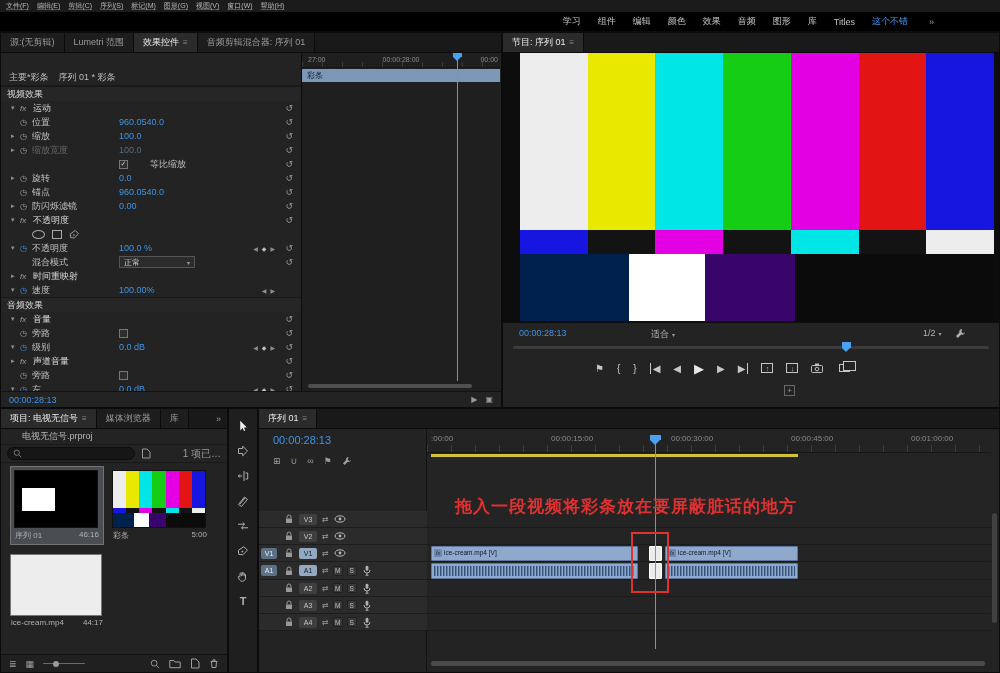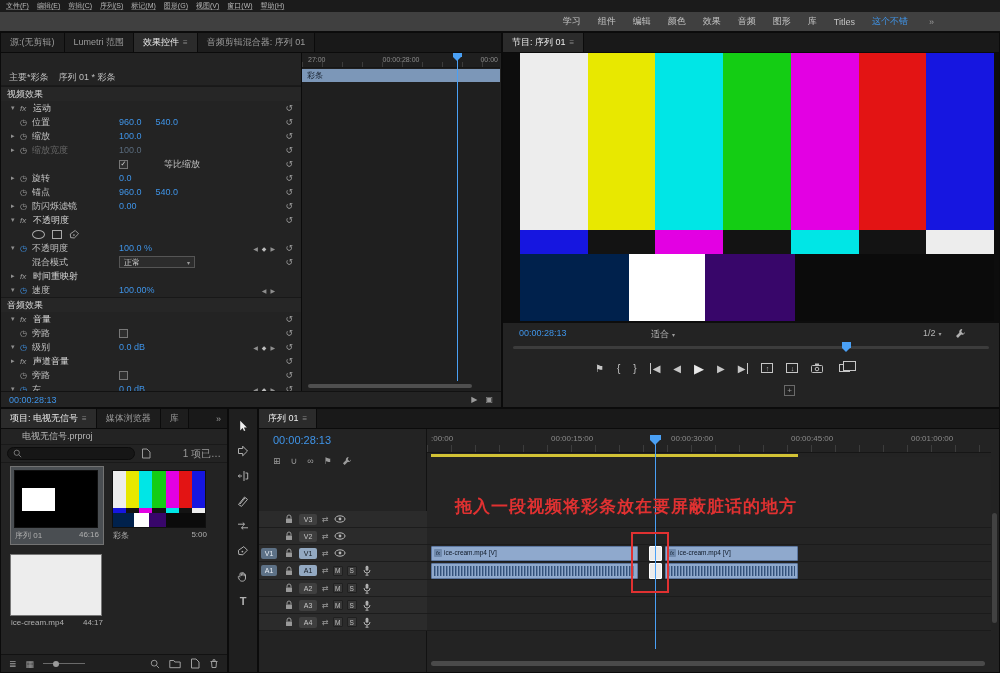--- a/index.html
+++ b/index.html
@@ -3,21 +3,21 @@
 <meta charset="utf-8">
 <style>
 *{margin:0;padding:0;box-sizing:border-box}
 body{width:1000px;height:673px;overflow:hidden;background:#141414;font-family:"Liberation Sans","DejaVu Sans",sans-serif}
 #app{position:relative;width:1000px;height:673px;background:#1e1e1e;color:#c8c8c8;font-size:9px}
 svg{display:block}
 
 #menubar{position:absolute;left:0;top:0;width:100%;height:12px;background:#1b1b1b;display:flex;align-items:center;gap:8px;padding-left:6px;font-size:7px;color:#b9b9b9}
 #menubar span{text-decoration:underline;text-decoration-color:#565656}
 
-#wsbar{position:absolute;left:0;top:12px;width:100%;height:20px;background:#404040;border-bottom:1px solid #0c0c0c;display:flex;align-items:center;justify-content:flex-end;gap:17px;padding-right:66px;font-size:9px;color:#c4c4c4}
+#wsbar{position:absolute;left:0;top:12px;width:100%;height:20px;background:#000000;border-bottom:1px solid #0c0c0c;display:flex;align-items:center;justify-content:flex-end;gap:17px;padding-right:66px;font-size:9px;color:#c4c4c4}
 #wsbar .ws.active{color:#3f94e8}
 #wsbar .ovf{color:#9a9a9a;margin-left:4px}
 
 .panel{position:absolute;background:#232323;border:1px solid #0b0b0b}
 .tabstrip{display:flex;height:20px;background:#191919;border-bottom:1px solid #0b0b0b}
 .ptab{display:flex;align-items:center;gap:4px;padding:0 9px;font-size:9px;color:#9b9b9b;background:#1d1d1d;border-right:1px solid #0b0b0b;white-space:nowrap}
 .ptab.active{color:#ececec;background:#2b2b2b}
 .pmenu{color:#8a8a8a;font-size:8px}
 .tabfill{flex:1;background:#191919}
 .ovfstrip{display:flex;align-items:center;padding:0 6px;color:#9a9a9a;background:#191919}
@@ -27,21 +27,21 @@
 .ec-crumb{display:flex;align-items:center;gap:10px;height:16px;padding-left:8px;font-size:9px;color:#bdbdbd;border-bottom:1px solid #1a1a1a}
 .ec-sec{height:15px;display:flex;align-items:center;padding-left:6px;font-size:9px;color:#d8d8d8;border-top:1px solid #181818;background:#262626}
 .ec-row{position:relative;display:flex;align-items:center;height:14px;font-size:9px;color:#c2c2c2;padding-left:10px}
 .ec-row .ec-label{white-space:nowrap}
 .ec-row .ec-label.dim{color:#686868}
 .grp .ec-label{color:#d8d8d8}
 .tw{width:9px;flex:none;color:#8f8f8f;font-size:7px}
 .fxi{width:13px;flex:none;color:#9f9f9f;font-size:8px;font-style:italic}
 .sw{width:12px;flex:none;color:#9f9f9f;font-size:8px}
 .sw.on{color:#3f94e8}
-.ec-vals{position:absolute;left:118px;display:flex;gap:14px;color:#3f94e8;align-items:center}
+.ec-vals{position:absolute;left:118px;display:flex;color:#3f94e8;align-items:center}
 .ec-vals.plain{color:#c2c2c2}
 .ec-vals .dimv{color:#5a6b7d}
 .ec-keys{position:absolute;right:26px;display:flex;gap:4px;font-size:6px;color:#8f8f8f;align-items:center}
 .ec-keys .kd{font-size:6px;color:#bdbdbd}
 .ec-reset{position:absolute;right:8px;color:#9a9a9a;font-size:9px}
 .chk{width:9px;height:9px;border:1px solid #777;background:#2e2e2e;display:flex;align-items:center;justify-content:center;font-size:7px;color:#cfcfcf;flex:none}
 .chklabel{margin-left:22px}
 .dd{display:flex;align-items:center;justify-content:space-between;width:76px;height:12px;border:1px solid #555;background:#2c2c2c;padding:0 4px;font-size:8px;color:#cfcfcf}
 .ddc{font-size:6px;color:#9a9a9a;margin-left:3px}
 .mask-ellipse{width:13px;height:9px;border:1px solid #a8a8a8;border-radius:50%;margin-right:7px}

